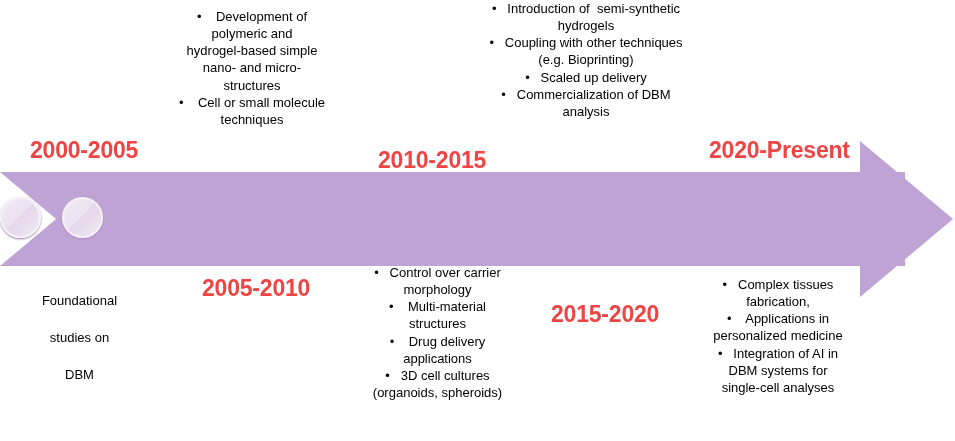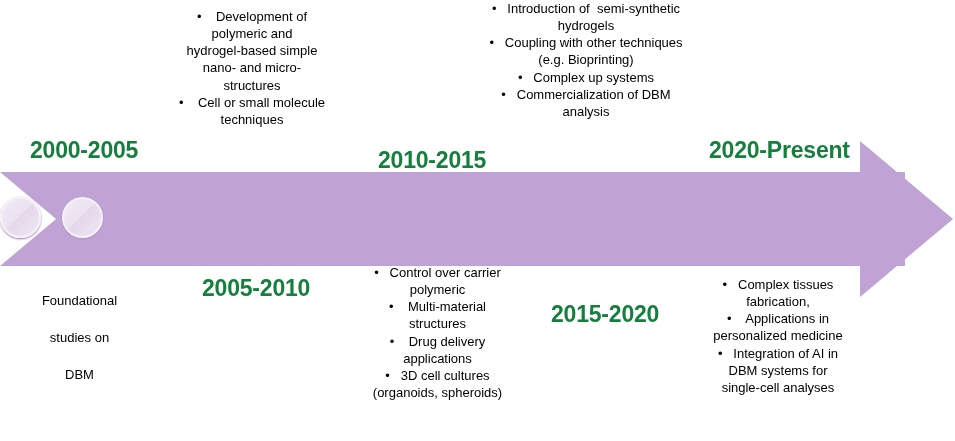--- a/index.html
+++ b/index.html
@@ -54,21 +54,21 @@
     border: 2px solid #f6f1f8;
     box-sizing: border-box;
     box-shadow: 0 1px 2px rgba(120, 95, 140, 0.25);
   }
 
   
   .year-label {
     position: absolute;
     font-weight: bold;
     font-size: 23px;
-    color: #15803d;
+    color: #ef4444;
     white-space: nowrap;
     letter-spacing: -0.2px;
   }
 
   
   .detail-block {
     position: absolute;
     font-size: 13px;
     line-height: 1.32;
     color: #000000;
@@ -133,35 +133,35 @@
       <span class="bullet-line">polymeric and</span>
       <span class="bullet-line">hydrogel-based simple</span>
       <span class="bullet-line">nano- and micro-</span>
       <span class="bullet-line">structures</span>
       <span class="bullet-line">•    Cell or small molecule</span>
       <span class="bullet-line">techniques</span>
     </div>
 
   <div class="detail-block" id="block-2010-2015">
       <span class="bullet-line">•   Control over carrier</span>
-      <span class="bullet-line">polymeric</span>
+      <span class="bullet-line">morphology</span>
       <span class="bullet-line">•    Multi-material</span>
       <span class="bullet-line">structures</span>
       <span class="bullet-line">•    Drug delivery</span>
       <span class="bullet-line">applications</span>
       <span class="bullet-line">•   3D cell cultures</span>
       <span class="bullet-line">(organoids, spheroids)</span>
     </div>
 
   <div class="detail-block" id="block-2015-2020">
       <span class="bullet-line">•   Introduction of  semi-synthetic</span>
       <span class="bullet-line">hydrogels</span>
       <span class="bullet-line">•   Coupling with other techniques</span>
       <span class="bullet-line">(e.g. Bioprinting)</span>
-      <span class="bullet-line">•   Complex up systems</span>
+      <span class="bullet-line">•   Scaled up delivery</span>
       <span class="bullet-line">•   Commercialization of DBM</span>
       <span class="bullet-line">analysis</span>
     </div>
 
   <div class="detail-block" id="block-2020-present">
       <span class="bullet-line">•   Complex tissues</span>
       <span class="bullet-line">fabrication,</span>
       <span class="bullet-line">•    Applications in</span>
       <span class="bullet-line">personalized medicine</span>
       <span class="bullet-line">•   Integration of AI in</span>

